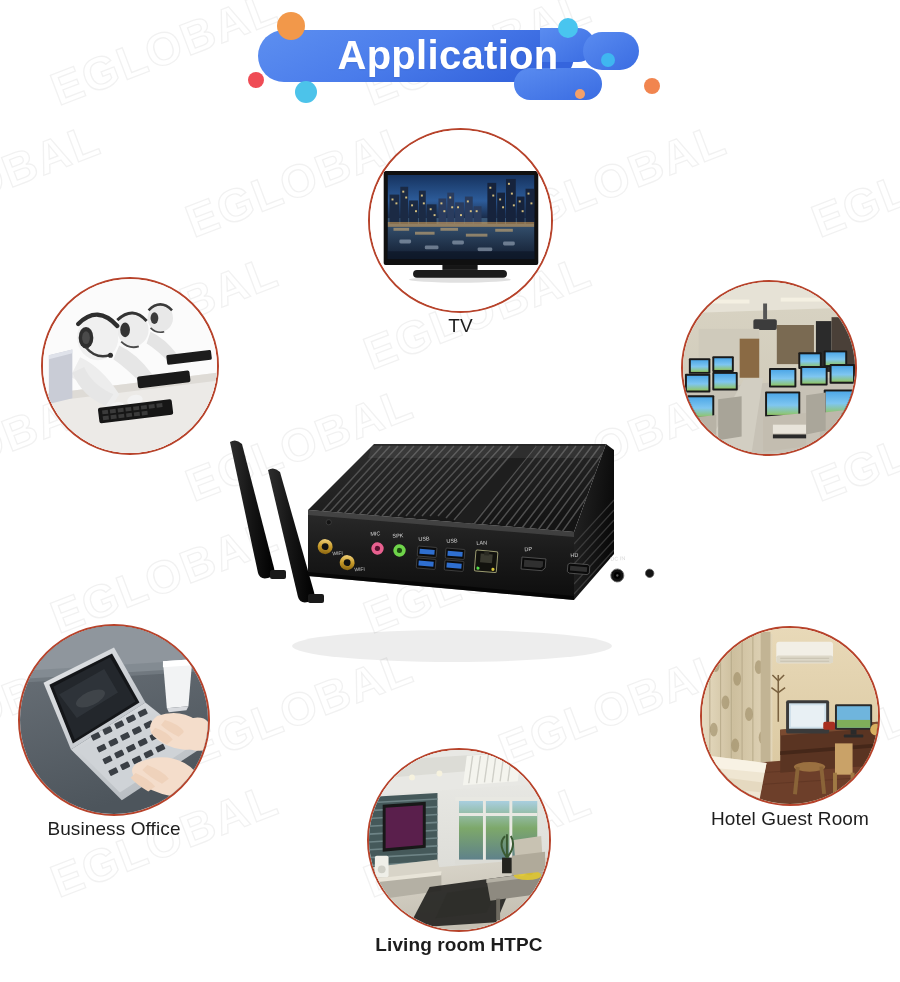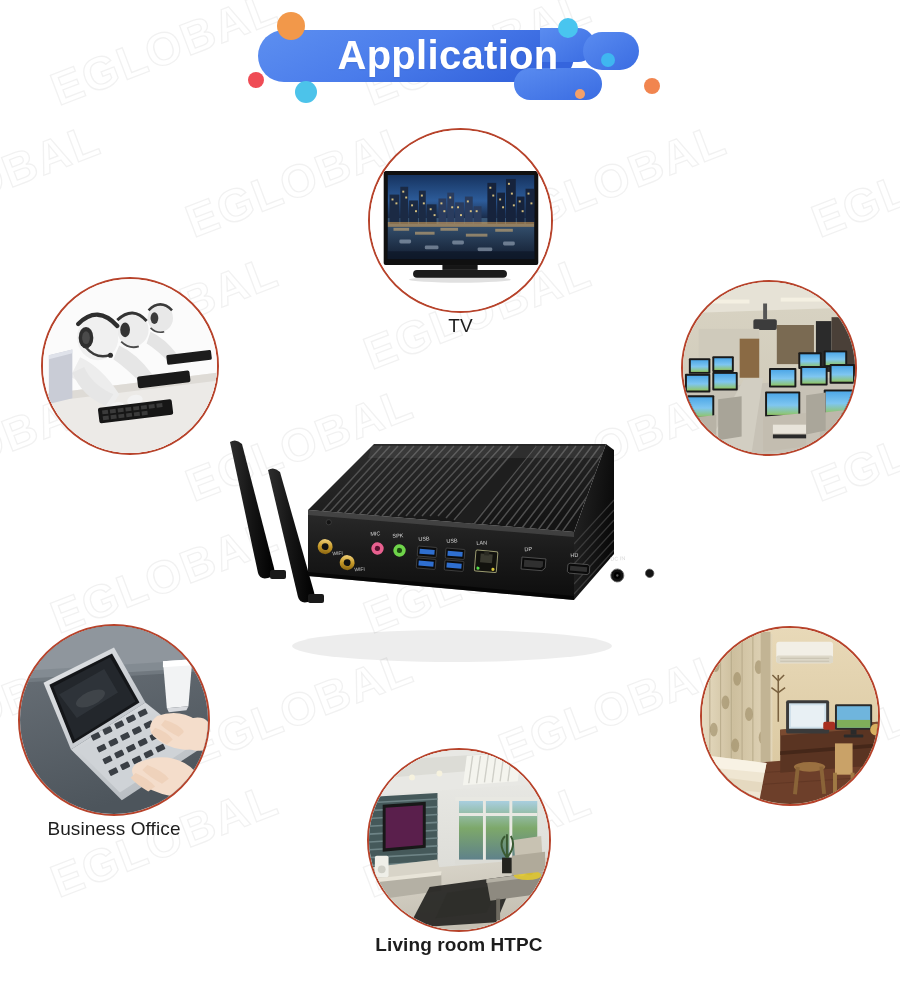--- a/index.html
+++ b/index.html
@@ -788,20 +788,21 @@
           <rect x="152" y="148" width="4" height="26" fill="#a07a44"></rect>
         </g>
 
         <g>
           <path d="M 0 130 L 66 138 L 58 180 L 0 180 Z" fill="#efe6d2"></path>
           <path d="M 0 130 L 66 138 L 64 148 L 0 142 Z" fill="#f8f2e4"></path>
           <path d="M 0 150 L 62 158 L 60 168 L 0 162 Z" fill="#e2d6bc" opacity="0.8"></path>
         </g>
       </svg>
     </div>
+    <div class="app-label">Hotel Guest Room</div>
   </div>
 
   <div class="app-node" id="node-living" style="left:367px; top:748px;font-weight:bold;">
     <div class="app-ring" style="width:184px; height:184px;">
       <svg viewBox="0 0 184 184">
         <defs>
           <linearGradient id="lwall" x1="0" y1="0" x2="0" y2="1">
             <stop offset="0%" stop-color="#ebebe7"></stop>
             <stop offset="100%" stop-color="#d6d6d0"></stop>
           </linearGradient>

